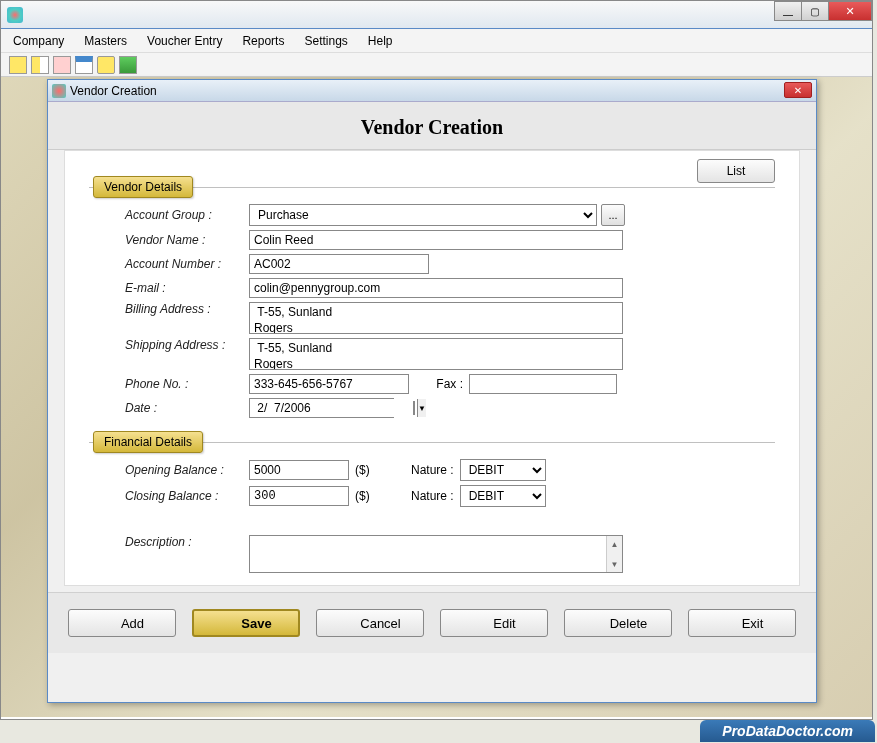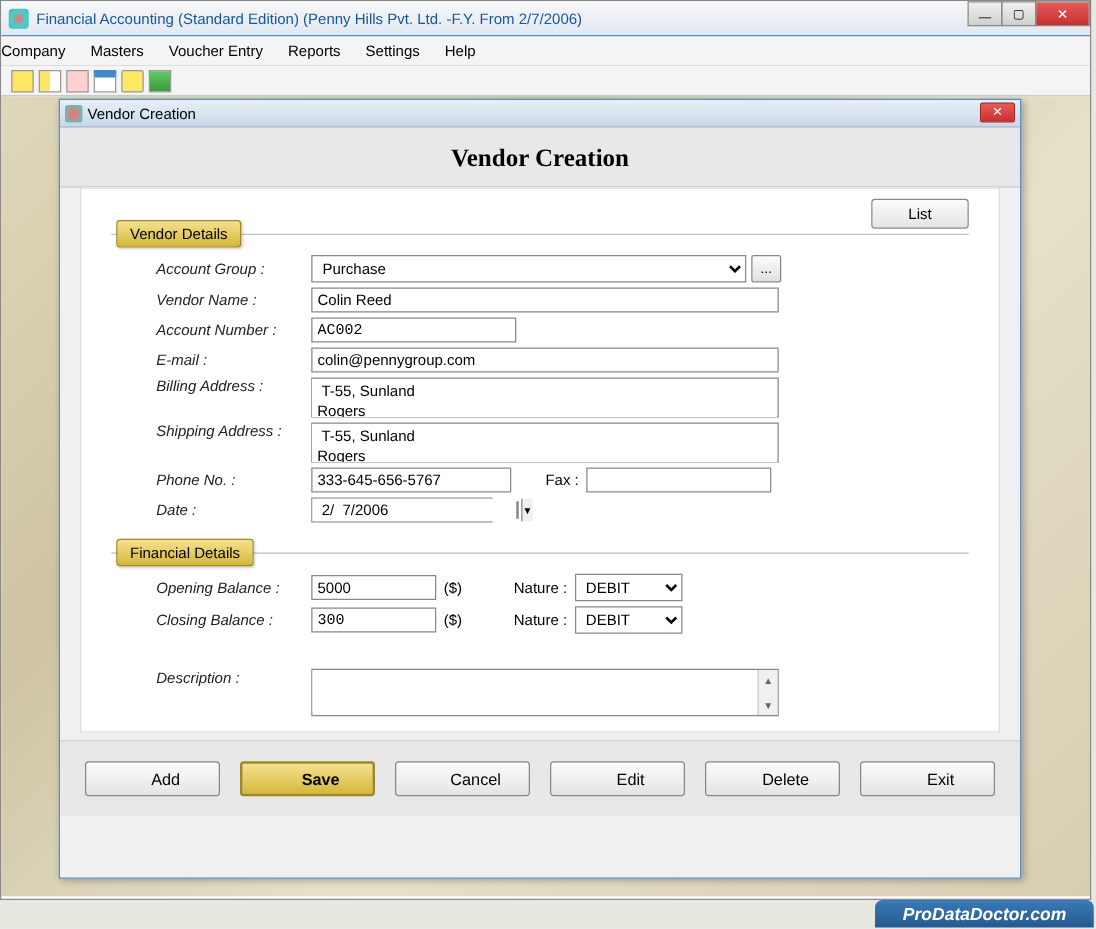--- a/index.html
+++ b/index.html
@@ -10,21 +10,21 @@
 .title-bar { height: 28px; background: linear-gradient(to bottom, #f8f8f8, #e0e8f0); border-bottom: 1px solid #5a8ac6; display: flex; align-items: center; padding-left: 6px; position: relative; }
 .title-bar .app-icon { width: 16px; height: 16px; background: radial-gradient(circle, #ff6b6b, #4ecdc4, #45b7d1); border-radius: 3px; margin-right: 6px; }
 .title-text { color: #16569e; font-size: 12px; }
 .win-controls { position: absolute; right: 0; top: 0; display: flex; }
 .win-btn { width: 28px; height: 20px; border: 1px solid #888; background: linear-gradient(to bottom, #f0f0f0, #d0d0d0); margin-left: -1px; display: flex; align-items: center; justify-content: center; font-size: 11px; font-family: Arial; }
 .win-btn.close { background: linear-gradient(to bottom, #e85a5a, #c83030); color: #fff; width: 44px; }
 .win-btn.min::before { content: "—"; font-size: 10px; position: relative; top: 3px; }
 .win-btn.max::before { content: "▢"; font-size: 10px; }
 .win-btn.close::before { content: "✕"; font-size: 11px; }
 
-.menu-bar { height: 24px; background: #f4f4f4; display: flex; align-items: center; font-size: 12px; gap: 20px; border-bottom: 1px solid #ddd; }
+.menu-bar { height: 24px; background: #f4f4f4; display: flex; align-items: center; padding-left: 12px; font-size: 12px; gap: 20px; border-bottom: 1px solid #ddd; }
 .menu-item { cursor: default; }
 
 .toolbar { height: 24px; background: #f4f4f4; display: flex; align-items: center; padding-left: 8px; gap: 4px; border-bottom: 1px solid #ccc; }
 .tb-icon { width: 18px; height: 18px; border: 1px solid #999; }
 .tb1 { background: #ffe766; }
 .tb2 { background: linear-gradient(to right, #ffe766 50%, #fff 50%); }
 .tb3 { background: #ffd0d0; }
 .tb4 { background: #fff; border-top: 6px solid #4488cc; }
 .tb5 { background: #ffe766; border-radius: 2px; }
 .tb6 { background: linear-gradient(to bottom, #5ecc5e, #3a9a3a); }
@@ -78,21 +78,20 @@
 .big-btn.save { background: linear-gradient(to bottom, #f5e090, #d4b83a); border: 2px solid #a08820; font-weight: bold; }
 
 .footer-brand { position: absolute; right: 2px; bottom: 1px; background: linear-gradient(to bottom, #3a7ab8, #265a90); color: #fff; padding: 3px 22px; font-size: 14px; font-style: italic; font-weight: bold; border-radius: 6px 6px 0 0; }
 </style>
 </head>
 <body>
 
 <div class="outer-frame">
   <div class="title-bar">
     <div class="app-icon"></div>
-    <span class="title-text">Financial Accounting (Standard Edition) (Penny Hills Pvt. Ltd. -F.Y. From 2/7/2006)</span>
     <div class="win-controls">
       <div class="win-btn min"></div>
       <div class="win-btn max"></div>
       <div class="win-btn close"></div>
     </div>
   </div>
 
   <div class="menu-bar">
     <span class="menu-item">Company</span>
     <span class="menu-item">Masters</span>
@@ -138,21 +137,21 @@
               <button class="micro-btn">...</button>
             </div>
 
             <div class="row">
               <span class="lbl">Vendor Name :</span>
               <input class="field" style="width: 374px;" value="Colin Reed">
             </div>
 
             <div class="row">
               <span class="lbl">Account Number :</span>
-              <input class="field" style="width: 164px; font-family: Liberation Mono, monospace;" value="AC002">
+              <input class="field" style="width: 180px;" value="AC002">
             </div>
 
             <div class="row">
               <span class="lbl">E-mail :</span>
               <input class="field" style="width: 374px;" value="colin@pennygroup.com">
             </div>
 
             <div class="row tall">
               <span class="lbl">Billing Address :</span>
               <textarea class="field" style="width: 374px; height: 32px;"> T-55, Sunland

